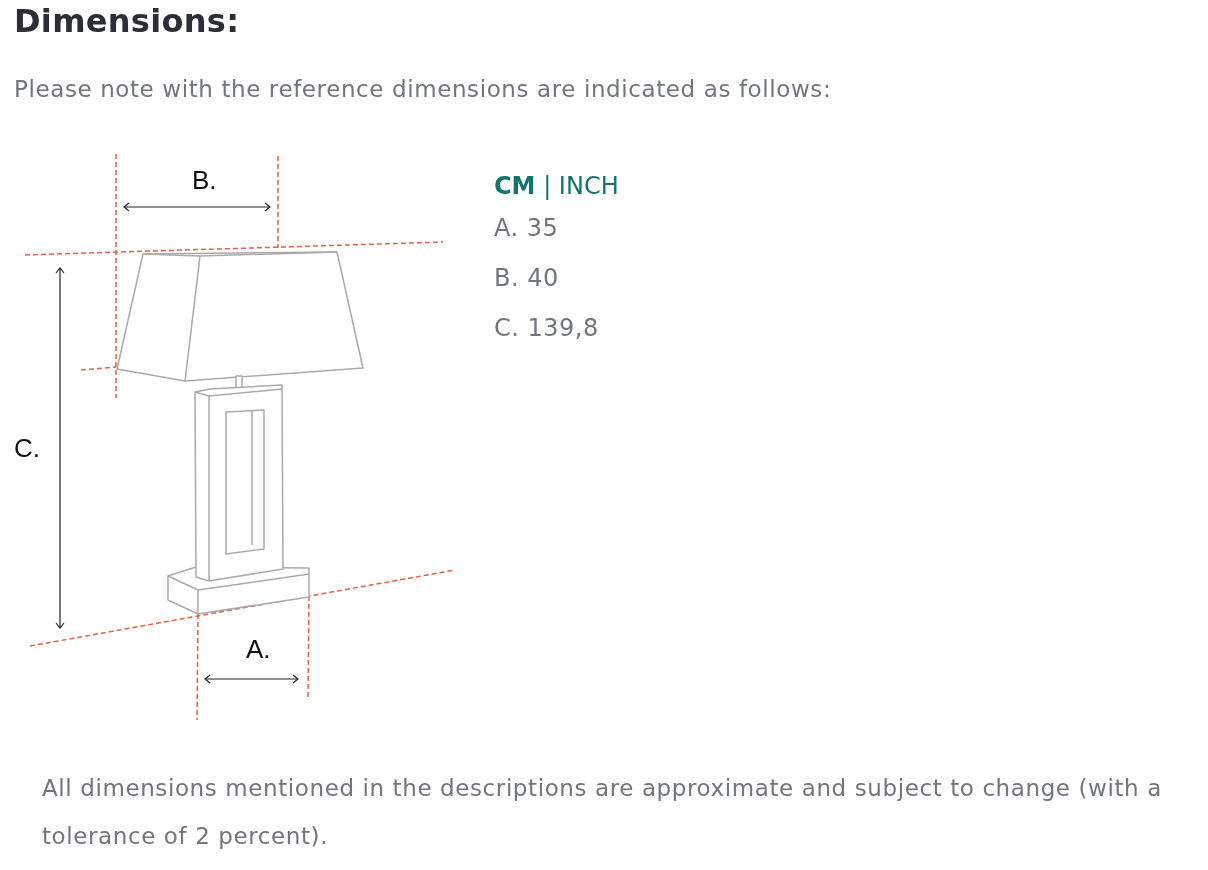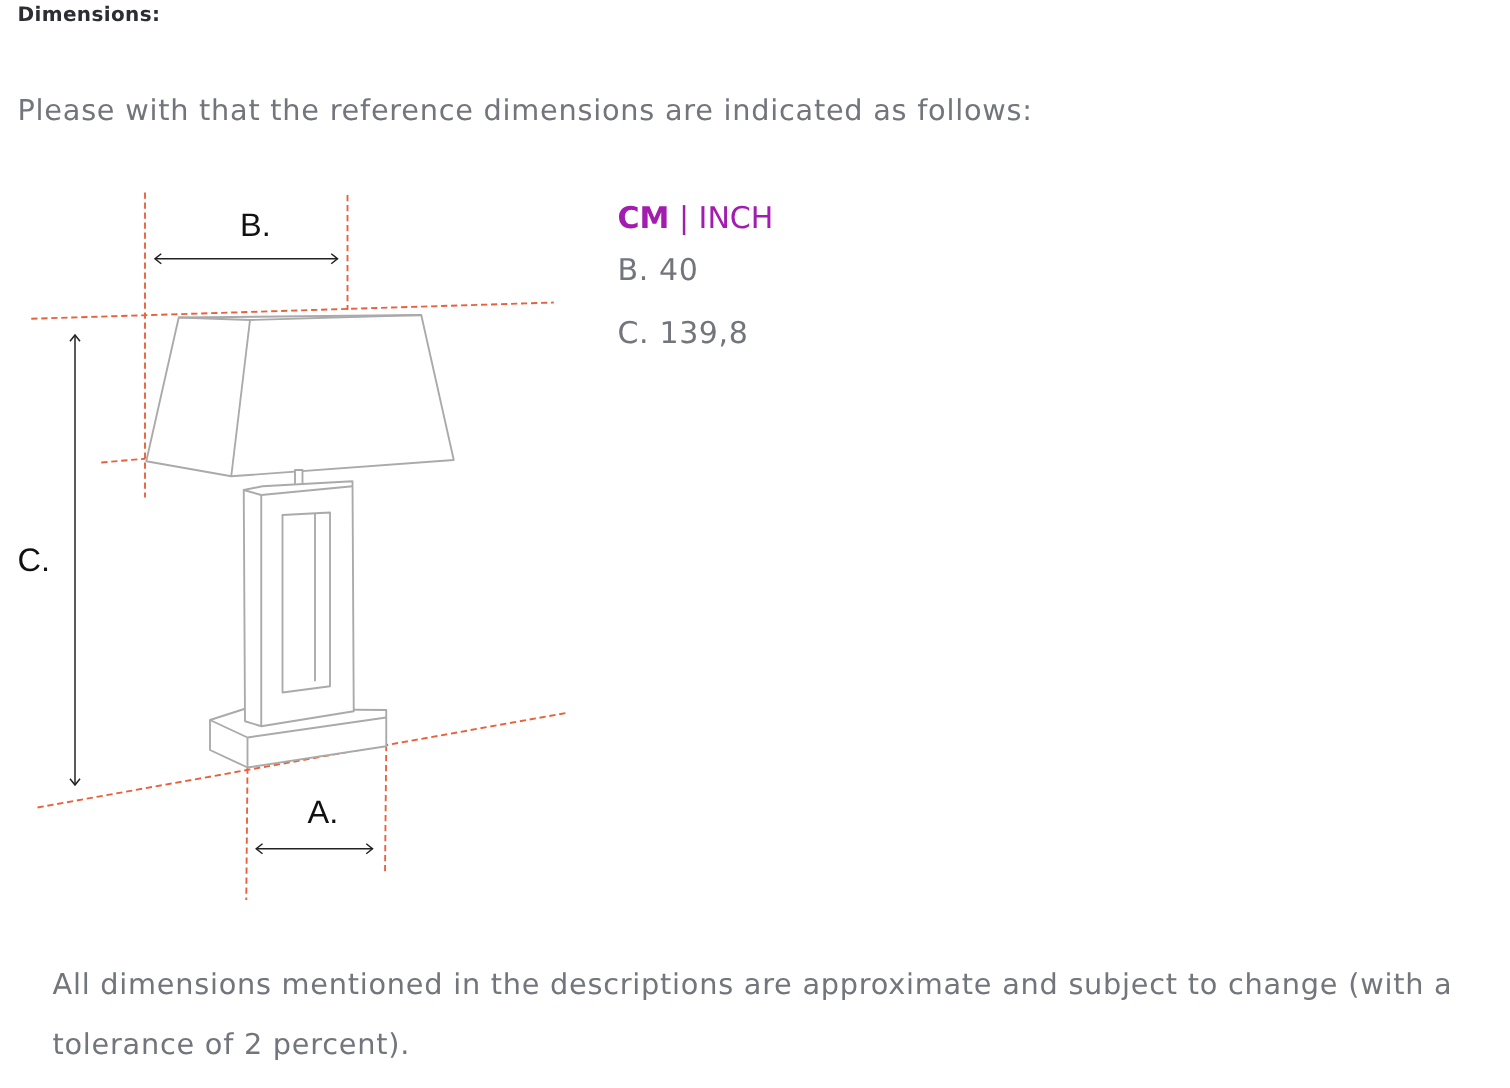--- a/index.html
+++ b/index.html
@@ -1,34 +1,34 @@
 <!DOCTYPE html>
 <html><head>
   <meta charset="utf-8">
   <style>
     html, body { margin: 0; padding: 0; background: #ffffff; }
     body { width: 1208px; height: 870px; position: relative; overflow: hidden;
            font-family: "DejaVu Sans", sans-serif; color: #6f7178; }
-    .heading { position: absolute; left: 14px; top: 2px; font-size: 16px; font-weight: bold;
+    .heading { position: absolute; left: 14px; top: 2px; font-size: 32px; font-weight: bold;
                color: #2d2e33; letter-spacing: 0.3px; }
     .intro { position: absolute; left: 14px; top: 76px; font-size: 23px; color: #73757c;
              letter-spacing: 0.6px; }
     .diagram { position: absolute; left: 0; top: 140px; width: 470px; height: 590px; }
     .dims { position: absolute; left: 494px; top: 160px; font-size: 24px; color: #73757c; }
-    .dims .units { margin-bottom: 8px; color: #a21caf; }
+    .dims .units { margin-bottom: 8px; color: #0f766e; margin-top: 12px; }
     .dims .units b { font-weight: bold; }
     .dims .row { height: 50px; line-height: 40px; letter-spacing: 0.5px; }
     .footer { position: absolute; left: 14px; top: 764px; width: 1190px; font-size: 23px;
               line-height: 48px; color: #73757c; letter-spacing: 0.6px; margin-left: 28px; }
   </style>
 </head>
 <body>
 
 <div class="heading">Dimensions:</div>
-<div class="intro">Please with that the reference dimensions are indicated as follows:</div>
+<div class="intro">Please note with the reference dimensions are indicated as follows:</div>
 
 <svg class="diagram" viewBox="0 140 470 590" xmlns="http://www.w3.org/2000/svg">
   <g fill="none" stroke="#e8603c" stroke-width="1.5" stroke-dasharray="5,3">
     <line x1="116" y1="154" x2="116" y2="398"></line>
     <line x1="278" y1="156" x2="278" y2="248"></line>
     <line x1="25" y1="255" x2="443" y2="242"></line>
     <line x1="81" y1="370" x2="116" y2="367"></line>
     <line x1="30" y1="646" x2="455" y2="570"></line>
     <line x1="198" y1="614" x2="197" y2="720"></line>
     <line x1="309" y1="596" x2="308" y2="700"></line>
@@ -64,20 +64,23 @@
   <text x="192" y="189" font-family="Liberation Sans, sans-serif" font-size="26" fill="#111111">B.</text>
   <text x="14" y="457" font-family="Liberation Sans, sans-serif" font-size="26" fill="#111111">C.</text>
   <text x="246" y="658" font-family="Liberation Sans, sans-serif" font-size="26" fill="#111111">A.</text>
 </svg>
 
 <div class="dims">
   <div class="units">
     <b>CM</b><span> | </span><span>INCH</span>
   </div>
   <div class="row">
+    <span>A.</span> <span>35</span>
+  </div>
+  <div class="row">
     <span>B.</span> <span>40</span>
   </div>
   <div class="row">
     <span>C.</span> <span>139,8</span>
   </div>
 </div>
 
 <div class="footer">All dimensions mentioned in the descriptions are approximate and subject to change (with a tolerance of 2 percent).</div>
 
 </body></html>

